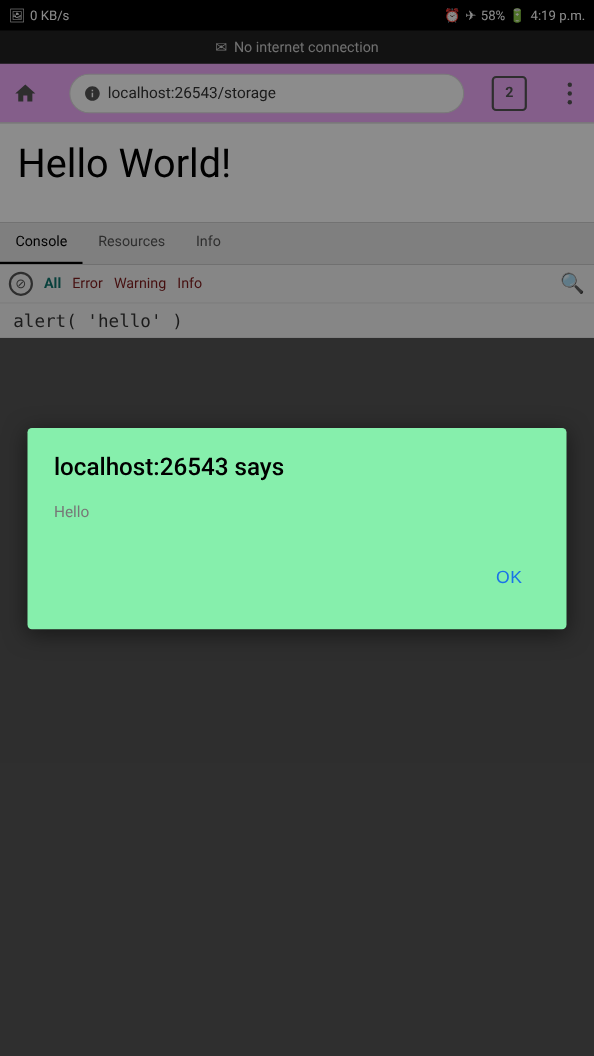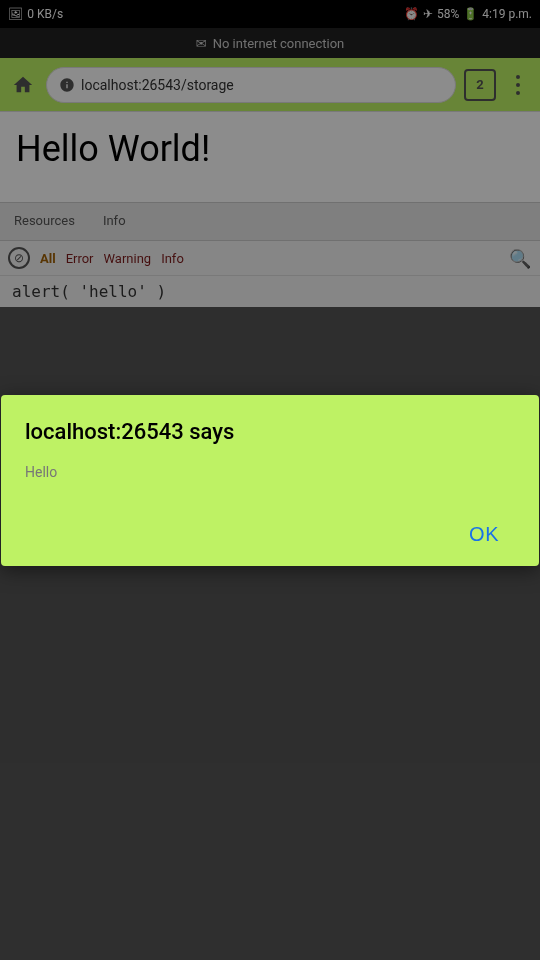--- a/index.html
+++ b/index.html
@@ -46,25 +46,25 @@
       justify-content: center;
       color: #ccc;
       font-size: 13px;
       gap: 6px;
     }
 
     
     .browser-chrome {
       width: 100%;
       height: 54px;
-      background: #bef264;
+      background: #f0abfc;
       display: flex;
       align-items: center;
       padding: 0 8px;
-      gap: 8px;
+      gap: 25px;
       border-bottom: 1px solid #ddd;
     }
     .home-btn {
       width: 30px;
       height: 30px;
       display: flex;
       align-items: center;
       justify-content: center;
       color: #555;
       font-size: 20px;
@@ -161,21 +161,21 @@
       gap: 10px;
       background: #f5f5f5;
       border-bottom: 1px solid #ddd;
     }
     .filter-btn {
       font-size: 13px;
       color: #7f1d1d;
       cursor: pointer;
     }
     .filter-btn.active {
-      color: #a16207;
+      color: #0f766e;
       font-weight: bold;
     }
     .devtools-search-icon {
       margin-left: auto;
       font-size: 18px;
       color: #555;
     }
     .devtools-no-entry {
       width: 22px;
       height: 22px;
@@ -204,43 +204,43 @@
       height: 100%;
       background: rgba(0,0,0,0.45);
       display: flex;
       align-items: center;
       justify-content: center;
       z-index: 100;
     }
 
     
     .alert-dialog {
-      width: 538px;
-      background: #bef264;
+      width: 490px;
+      background: #86efac;
       border-radius: 4px;
-      padding: 24px 24px 12px 24px;
+      padding: 24px 24px 29px 24px;
       box-shadow: 0 4px 20px rgba(0,0,0,0.5);
     }
     .alert-title {
       font-size: 22px;
       font-weight: 500;
       color: #000;
       margin-bottom: 20px;
     }
     .alert-message {
       font-size: 14px;
       color: #777;
       margin-bottom: 24px;
     }
     .alert-actions {
       display: flex;
       justify-content: flex-end;
     }
     .alert-ok-btn {
-      font-size: 20px;
+      font-size: 16px;
       font-weight: 500;
       color: #1a73e8;
       background: none;
       border: none;
       padding: 8px 16px;
       cursor: pointer;
       text-transform: uppercase;
       letter-spacing: 0.5px;
       margin-top: 11px;
     }
@@ -291,20 +291,21 @@
     <div class="menu-dot"></div>
   </div>
 </div>
 
 <div class="page-content">
   <div class="page-title">Hello World!</div>
 </div>
 
 <div class="devtools-panel">
   <div class="devtools-tabs">
+    <div class="devtools-tab active">Console</div>
     <div class="devtools-tab">Resources</div>
     <div class="devtools-tab">Info</div>
   </div>
   <div class="devtools-filter-bar">
     <div class="devtools-no-entry">⊘</div>
     <span class="filter-btn active">All</span>
     <span class="filter-btn">Error</span>
     <span class="filter-btn">Warning</span>
     <span class="filter-btn">Info</span>
     <span class="devtools-search-icon">🔍</span>

